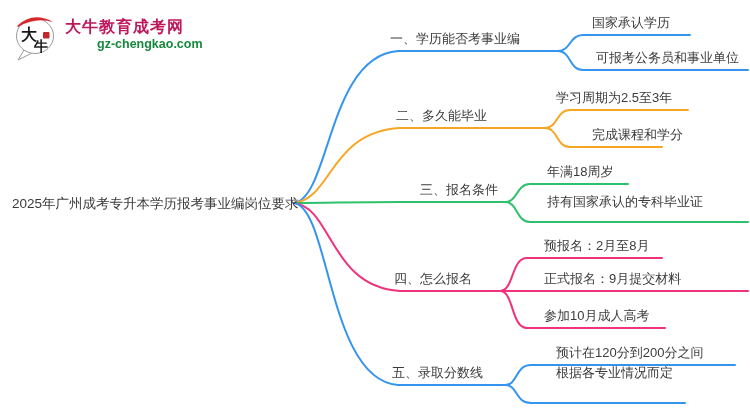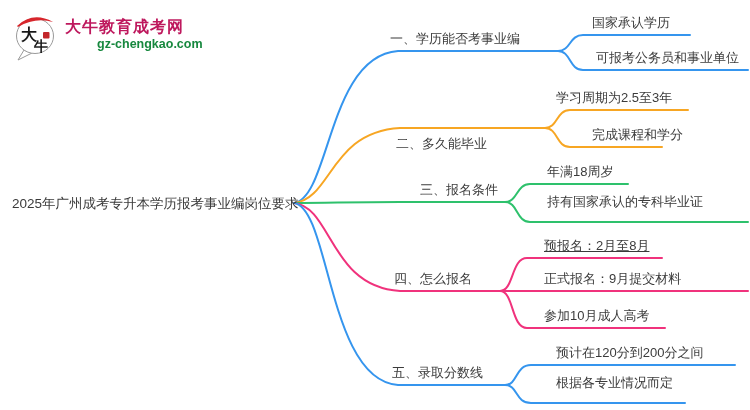--- a/index.html
+++ b/index.html
@@ -103,30 +103,30 @@
       <path d="M505,385 C518,385 515,403 531,403 L685,403"></path>
     </g>
   </svg>
 
   <div class="root-title">2025年广州成考专升本学历报考事业编岗位要求</div>
 
   <div class="node" style="left:390px; top:31px;">一、学历能否考事业编</div>
   <div class="node" style="left:592px; top:15px;">国家承认学历</div>
   <div class="node" style="left:596px; top:50px;">可报考公务员和事业单位</div>
 
-  <div class="node" style="left:396px; top:108px;margin-top:28px;">二、多久能毕业</div>
+  <div class="node" style="left:396px; top:108px;">二、多久能毕业</div>
   <div class="node" style="left:556px; top:90px;">学习周期为2.5至3年</div>
   <div class="node" style="left:556px; top:127px;padding-left:36px;">完成课程和学分</div>
 
   <div class="node" style="left:393px; top:182px;margin-left:27px;">三、报名条件</div>
   <div class="node" style="left:547px; top:164px;">年满18周岁</div>
   <div class="node" style="left:547px; top:194px;">持有国家承认的专科毕业证</div>
 
   <div class="node" style="left:394px; top:271px;">四、怎么报名</div>
-  <div class="node" style="left:544px; top:238px;text-decoration:underline;">预报名：2月至8月</div>
+  <div class="node" style="left:544px; top:238px;">预报名：2月至8月</div>
   <div class="node" style="left:544px; top:271px;">正式报名：9月提交材料</div>
   <div class="node" style="left:544px; top:308px;">参加10月成人高考</div>
 
   <div class="node" style="left:392px; top:365px;">五、录取分数线</div>
   <div class="node" style="left:556px; top:345px;">预计在120分到200分之间</div>
-  <div class="node" style="left:556px; top:375px;">根据各专业情况而定</div>
+  <div class="node" style="left:556px; top:365px;">根据各专业情况而定</div>
 
 </div>
 
 </body></html>

